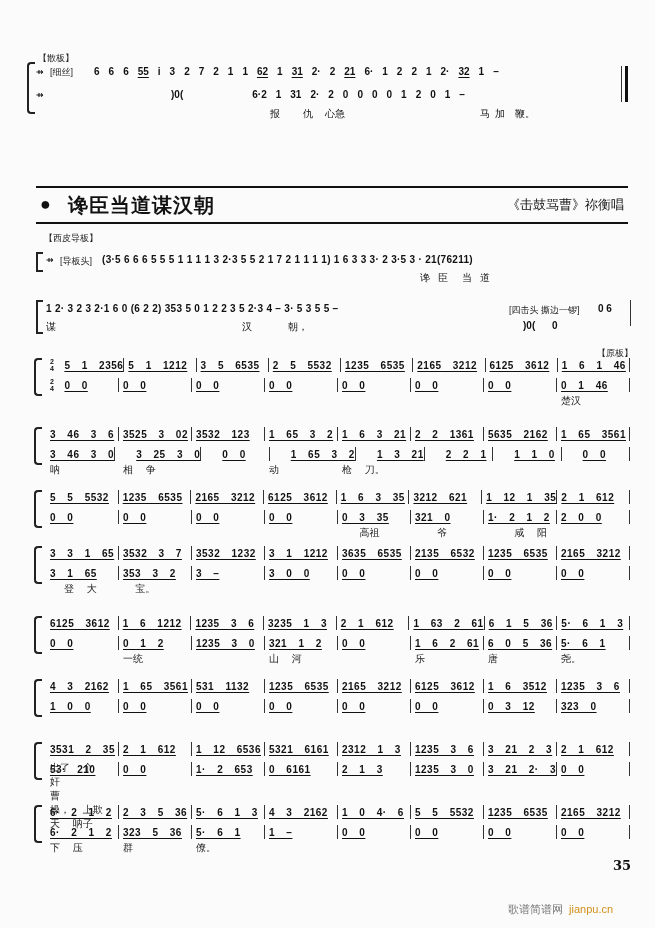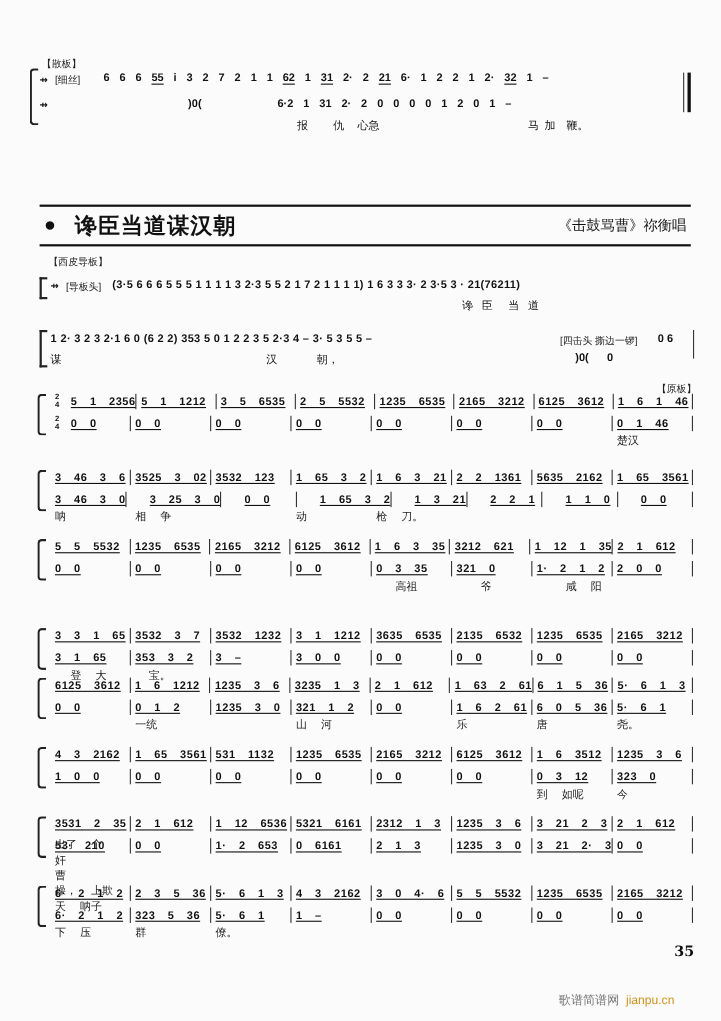--- a/index.html
+++ b/index.html
@@ -335,21 +335,21 @@
         <span class="lyric-cell" style="word-spacing: 10px;"></span>
         <span class="lyric-cell" style="word-spacing: 10px;"></span>
         <span class="lyric-cell" style="word-spacing: 10px;"></span>
         <span class="lyric-cell" style="word-spacing: 10px;"></span>
         <span class="lyric-cell" style="word-spacing: 10px;">高祖</span>
         <span class="lyric-cell" style="word-spacing: 10px;">爷</span>
         <span class="lyric-cell" style="word-spacing: 10px;">咸 阳</span>
         <span class="lyric-cell" style="word-spacing: 10px;"></span>
       </div>
     </div>
-    <div class="sys" style="top: 571px; height: 44px; text-decoration: underline;">
+    <div class="sys" style="top: 546px; height: 44px; text-decoration: underline;">
       <div class="brace" style="top: 0px; height: 34px;"></div>
       <div class="staff-line" style="top: 0px;">
         <div class="measure">
           <span class="note u" style="white-space: pre; word-spacing: 8px;">3 3 1 65</span>
         </div>
         <div class="measure">
           <span class="note u" style="white-space: pre; word-spacing: 8px;">3532 3 7</span>
         </div>
         <div class="measure">
           <span class="note u" style="white-space: pre; word-spacing: 8px;">3532 1232</span>
@@ -519,30 +519,20 @@
         <div class="measure">
           <span class="note u" style="white-space: pre; word-spacing: 8px;">0 0</span>
         </div>
         <div class="measure">
           <span class="note u" style="white-space: pre; word-spacing: 8px;">0 3 12</span>
         </div>
         <div class="measure" style="border-right: 1px solid rgb(51, 51, 51);">
           <span class="note u" style="white-space: pre; word-spacing: 8px;">323 0</span>
         </div>
       </div>
-      <div class="lyric-line" style="top: 36px;">
-        <span class="lyric-cell" style="word-spacing: 10px;"></span>
-        <span class="lyric-cell" style="word-spacing: 10px;"></span>
-        <span class="lyric-cell" style="word-spacing: 10px;"></span>
-        <span class="lyric-cell" style="word-spacing: 10px;"></span>
-        <span class="lyric-cell" style="word-spacing: 10px;"></span>
-        <span class="lyric-cell" style="word-spacing: 10px;"></span>
-        <span class="lyric-cell" style="word-spacing: 10px;">到 如呢</span>
-        <span class="lyric-cell" style="word-spacing: 10px;">今</span>
-      </div>
     </div>
     <div class="sys" style="top: 742px; height: 44px;">
       <div class="brace" style="top: 0px; height: 34px;"></div>
       <div class="staff-line" style="top: 0px;">
         <div class="measure">
           <span class="note u" style="white-space: pre; word-spacing: 8px;">3531 2 35</span>
         </div>
         <div class="measure">
           <span class="note u" style="white-space: pre; word-spacing: 8px;">2 1 612</span>
         </div>
@@ -611,21 +601,21 @@
         <div class="measure">
           <span class="note u" style="white-space: pre; word-spacing: 8px;">2 3 5 36</span>
         </div>
         <div class="measure">
           <span class="note u" style="white-space: pre; word-spacing: 8px;">5· 6 1 3</span>
         </div>
         <div class="measure">
           <span class="note u" style="white-space: pre; word-spacing: 8px;">4 3 2162</span>
         </div>
         <div class="measure">
-          <span class="note u" style="white-space: pre; word-spacing: 8px;">3 0 4· 6</span>
+          <span class="note u" style="white-space: pre; word-spacing: 8px;">1 0 4· 6</span>
         </div>
         <div class="measure">
           <span class="note u" style="white-space: pre; word-spacing: 8px;">5 5 5532</span>
         </div>
         <div class="measure">
           <span class="note u" style="white-space: pre; word-spacing: 8px;">1235 6535</span>
         </div>
         <div class="measure" style="border-right: 1px solid rgb(51, 51, 51);">
           <span class="note u" style="white-space: pre; word-spacing: 8px;">2165 3212</span>
         </div>

